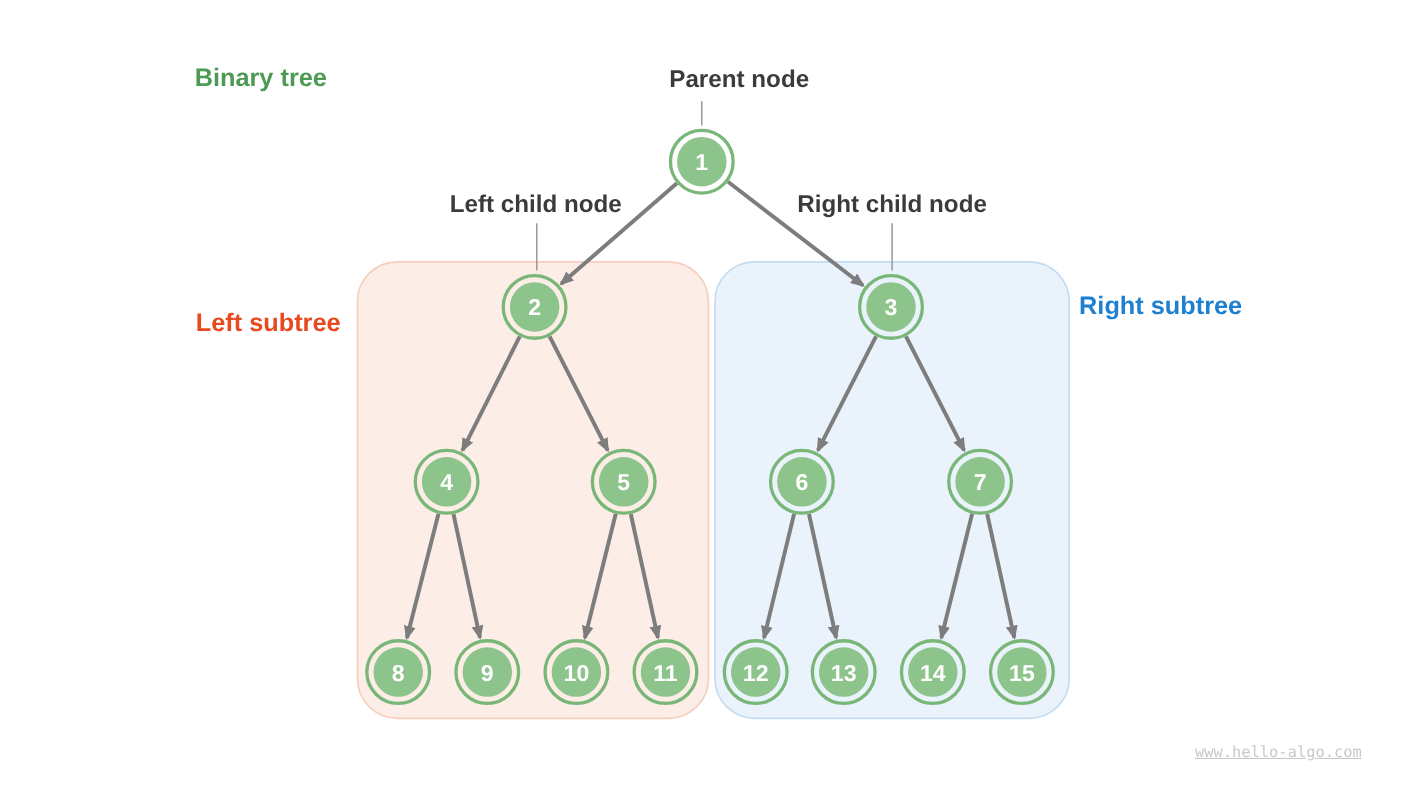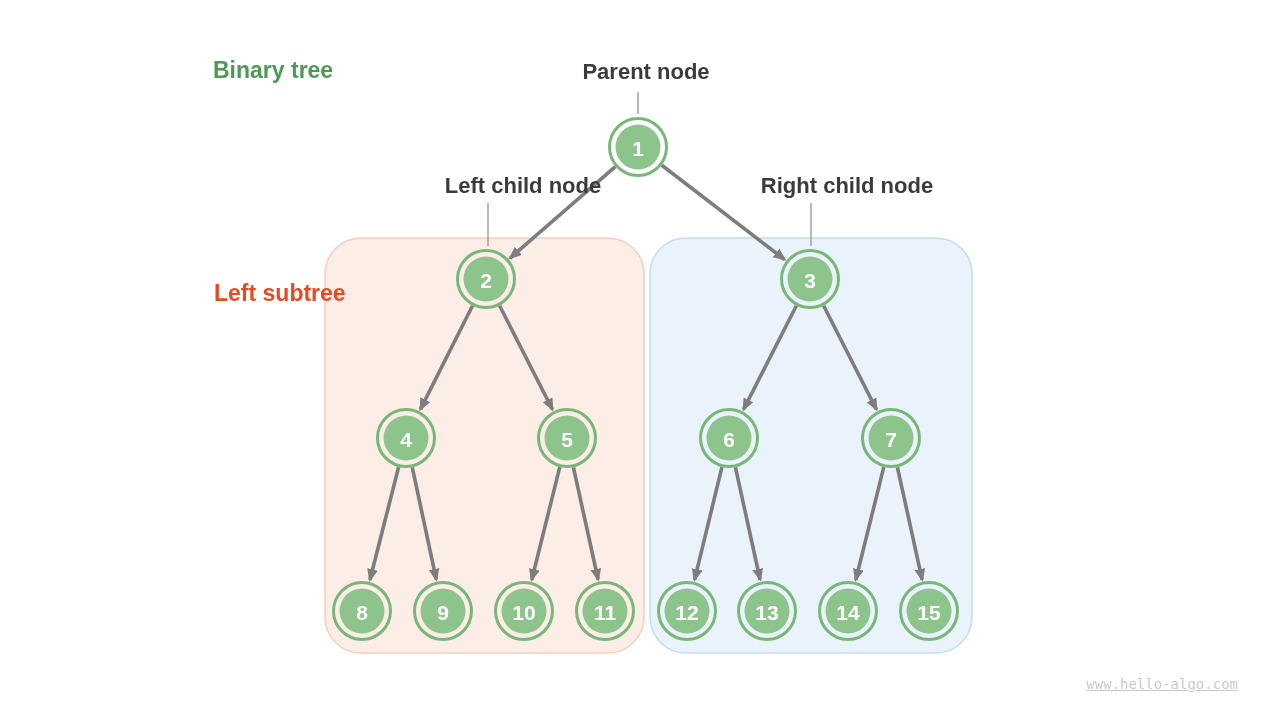--- a/index.html
+++ b/index.html
@@ -19,30 +19,29 @@
     position: absolute;
     left: 0;
     top: 0;
   }
   .lbl {
     position: absolute;
     font-weight: bold;
     white-space: nowrap;
     color: var(--label-text, #3b3b3b);
     line-height: 1.1;
-    margin-left: 36px;
   }
   .lbl.title {
     left: 177px;
     top: 58px;
     font-size: 23px;
     color: var(--title-green, #4c9b55);
   }
   .lbl.parent {
-    left: 610px;
+    left: 672px;
     top: 60px;
     transform: translateX(-50%);
     font-size: 22px;
   }
   .lbl.leftchild {
     left: 487px;
     top: 174px;
     transform: translateX(-50%);
     font-size: 22px;
   }
@@ -192,15 +191,16 @@
           <text x="929" y="611" fill="#FFFFFF" text-anchor="middle" dominant-baseline="central" dy="0.06em" class="node-text">15</text>
         </g>
       </g>
   </svg>
 
   <div class="lbl title">Binary tree</div>
   <div class="lbl parent">Parent node</div>
   <div class="lbl rightchild">Right child node</div>
   <div class="lbl leftchild">Left child node</div>
   <div class="lbl leftsub">Left subtree</div>
+  <div class="lbl rightsub">Right subtree</div>
   <div class="watermark">www.hello-algo.com</div>
 
 </div>
 
 </body></html>

